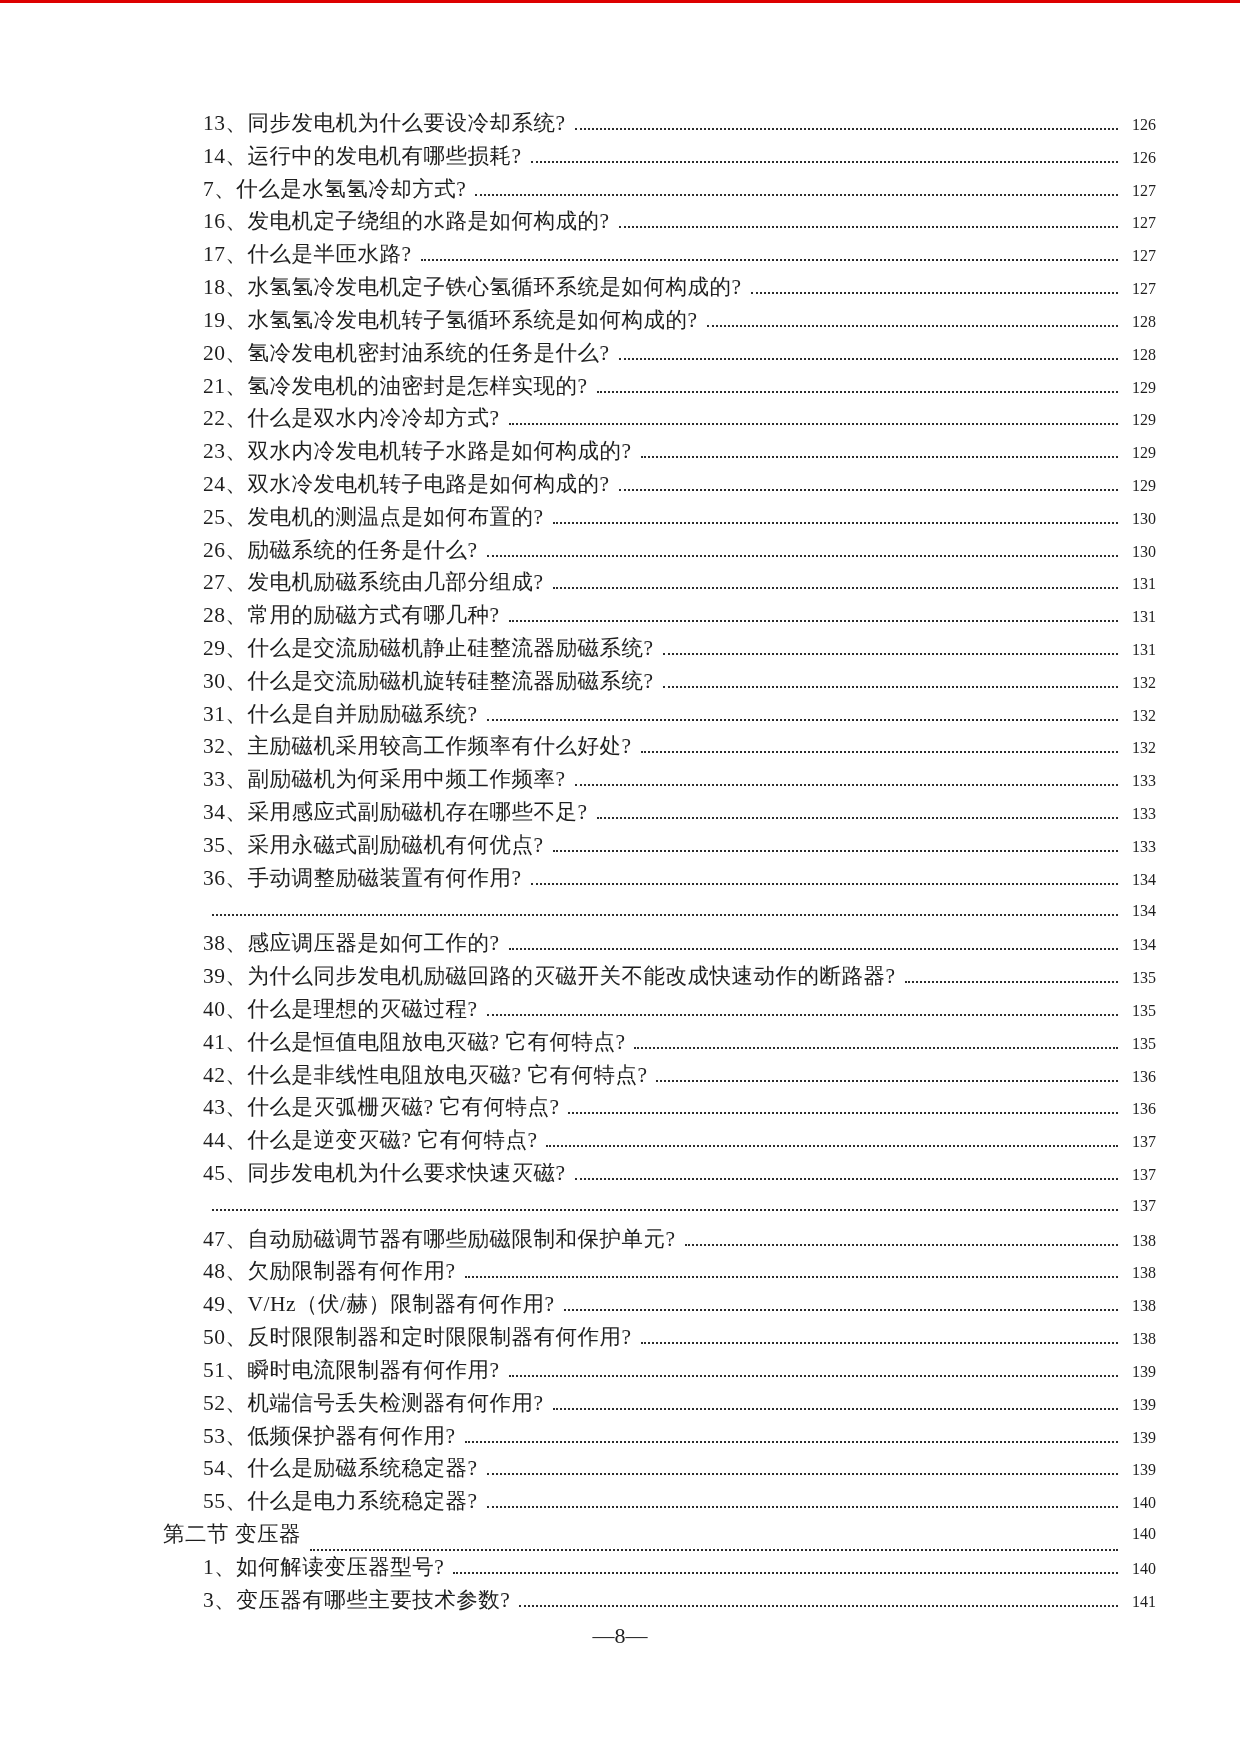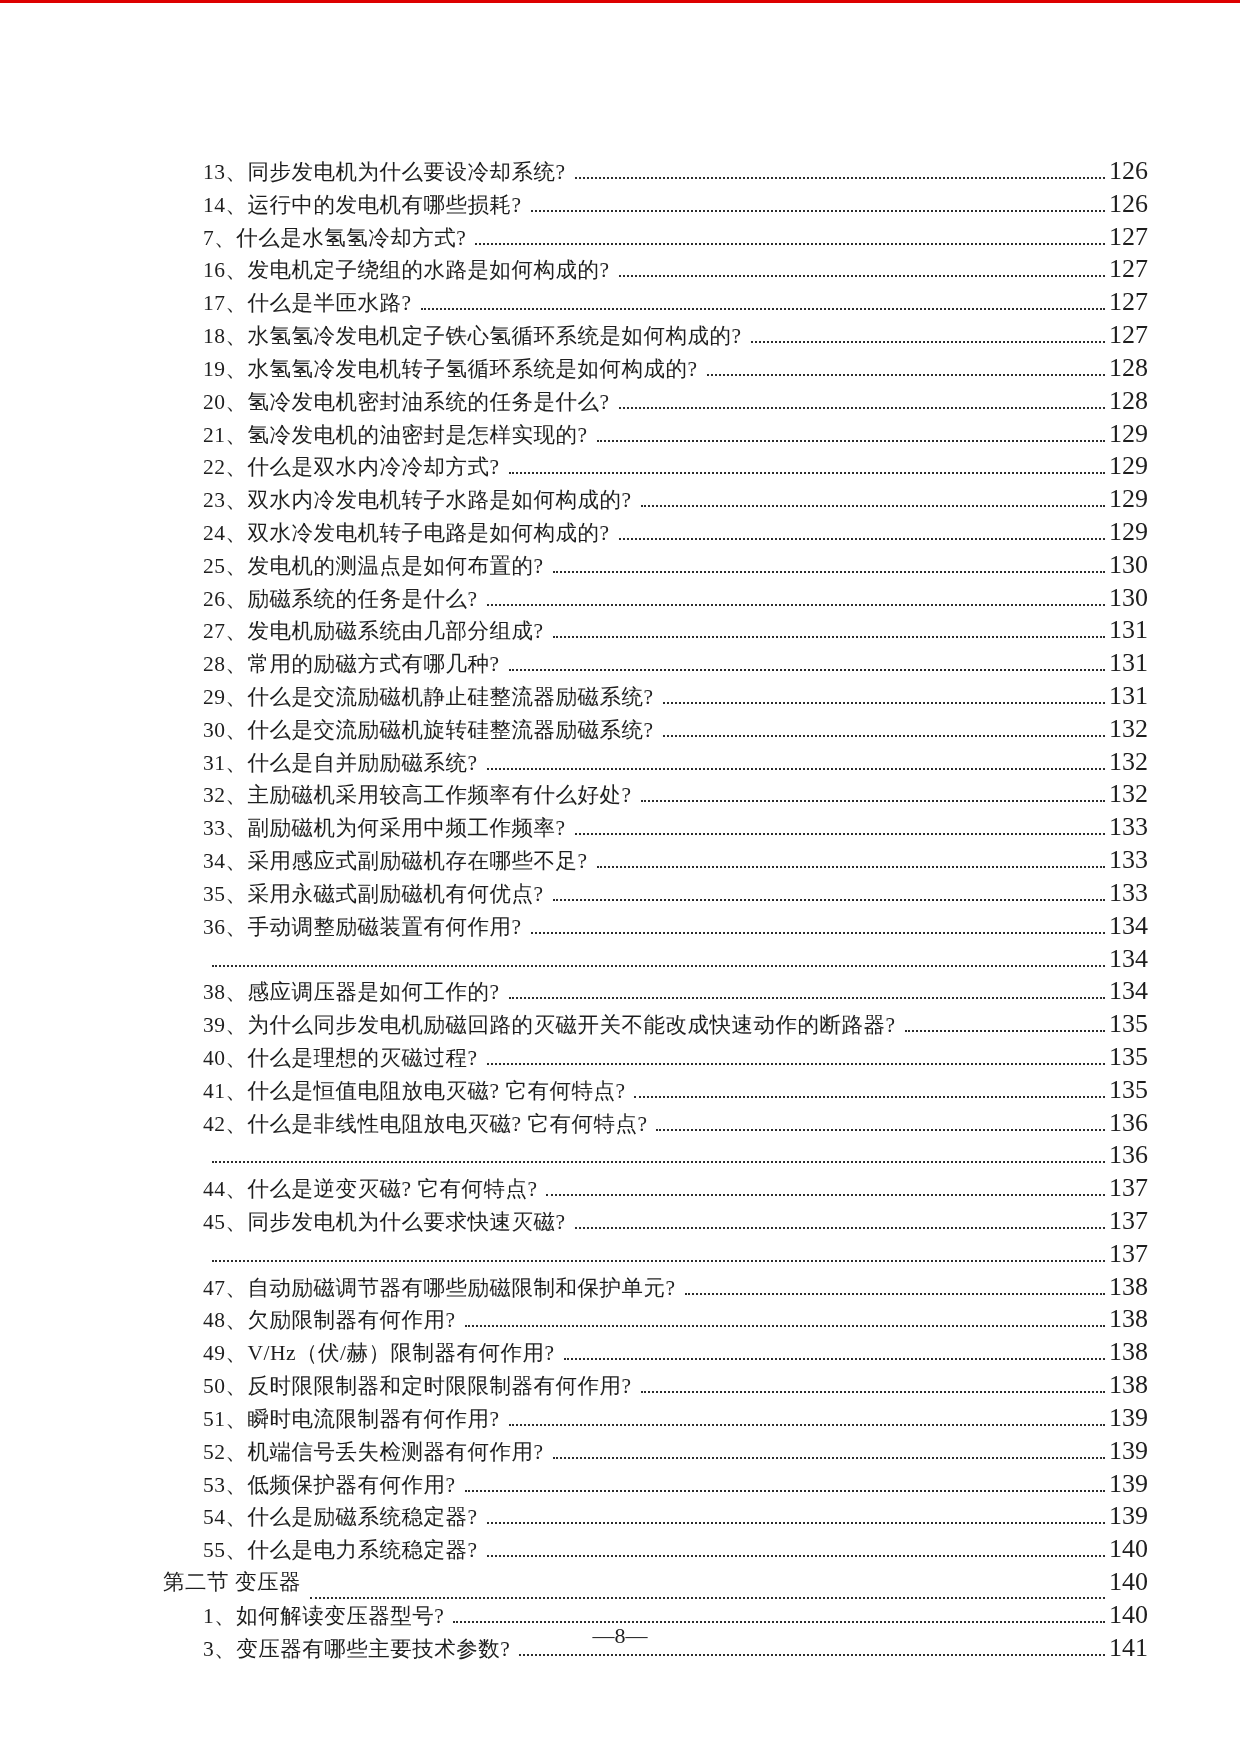--- a/index.html
+++ b/index.html
@@ -19,22 +19,21 @@
   .top-rule {
     position: absolute;
     top: 0; left: 0;
     width: 100%;
     height: 3px;
   }
   .toc {
     position: absolute;
     top: 107px;
     left: 163px;
-    right: 92px;
-    margin-top: 48px;
+    right: 84px;
   }
   .row {
     display: flex;
     align-items: baseline;
     height: 32.82px;
     line-height: 32.82px;
     font-size: 21.5px;
     white-space: nowrap;
   }
   .row.level-2 { padding-left: 40px; }
@@ -47,21 +46,21 @@
     flex: 1 1 auto;
     height: 0;
     border-bottom: 2.6px dotted #2c2c2c;
     margin: 0 4px 0 9px;
     min-width: 20px;
   }
   .pagenum {
     flex: 0 0 auto;
     min-width: 34px;
     text-align: right;
-    font-size: 26px;
+    font-size: 16px;
   }
   .footer {
     position: absolute;
     top: 1622px;
     left: 0;
     width: 100%;
     text-align: center;
     font-size: 22px;
     line-height: 28px;
   }
@@ -246,20 +245,21 @@
     <span class="pagenum">135</span>
   </div>
 
   <div class="row level-2">
     <span class="label">42、什么是非线性电阻放电灭磁? 它有何特点?</span>
     <span class="dots"></span>
     <span class="pagenum">136</span>
   </div>
 
   <div class="row level-2">
+    <span class="label">43、什么是灭弧栅灭磁? 它有何特点?</span>
     <span class="dots"></span>
     <span class="pagenum">136</span>
   </div>
 
   <div class="row level-2">
     <span class="label">44、什么是逆变灭磁? 它有何特点?</span>
     <span class="dots"></span>
     <span class="pagenum">137</span>
   </div>
 

